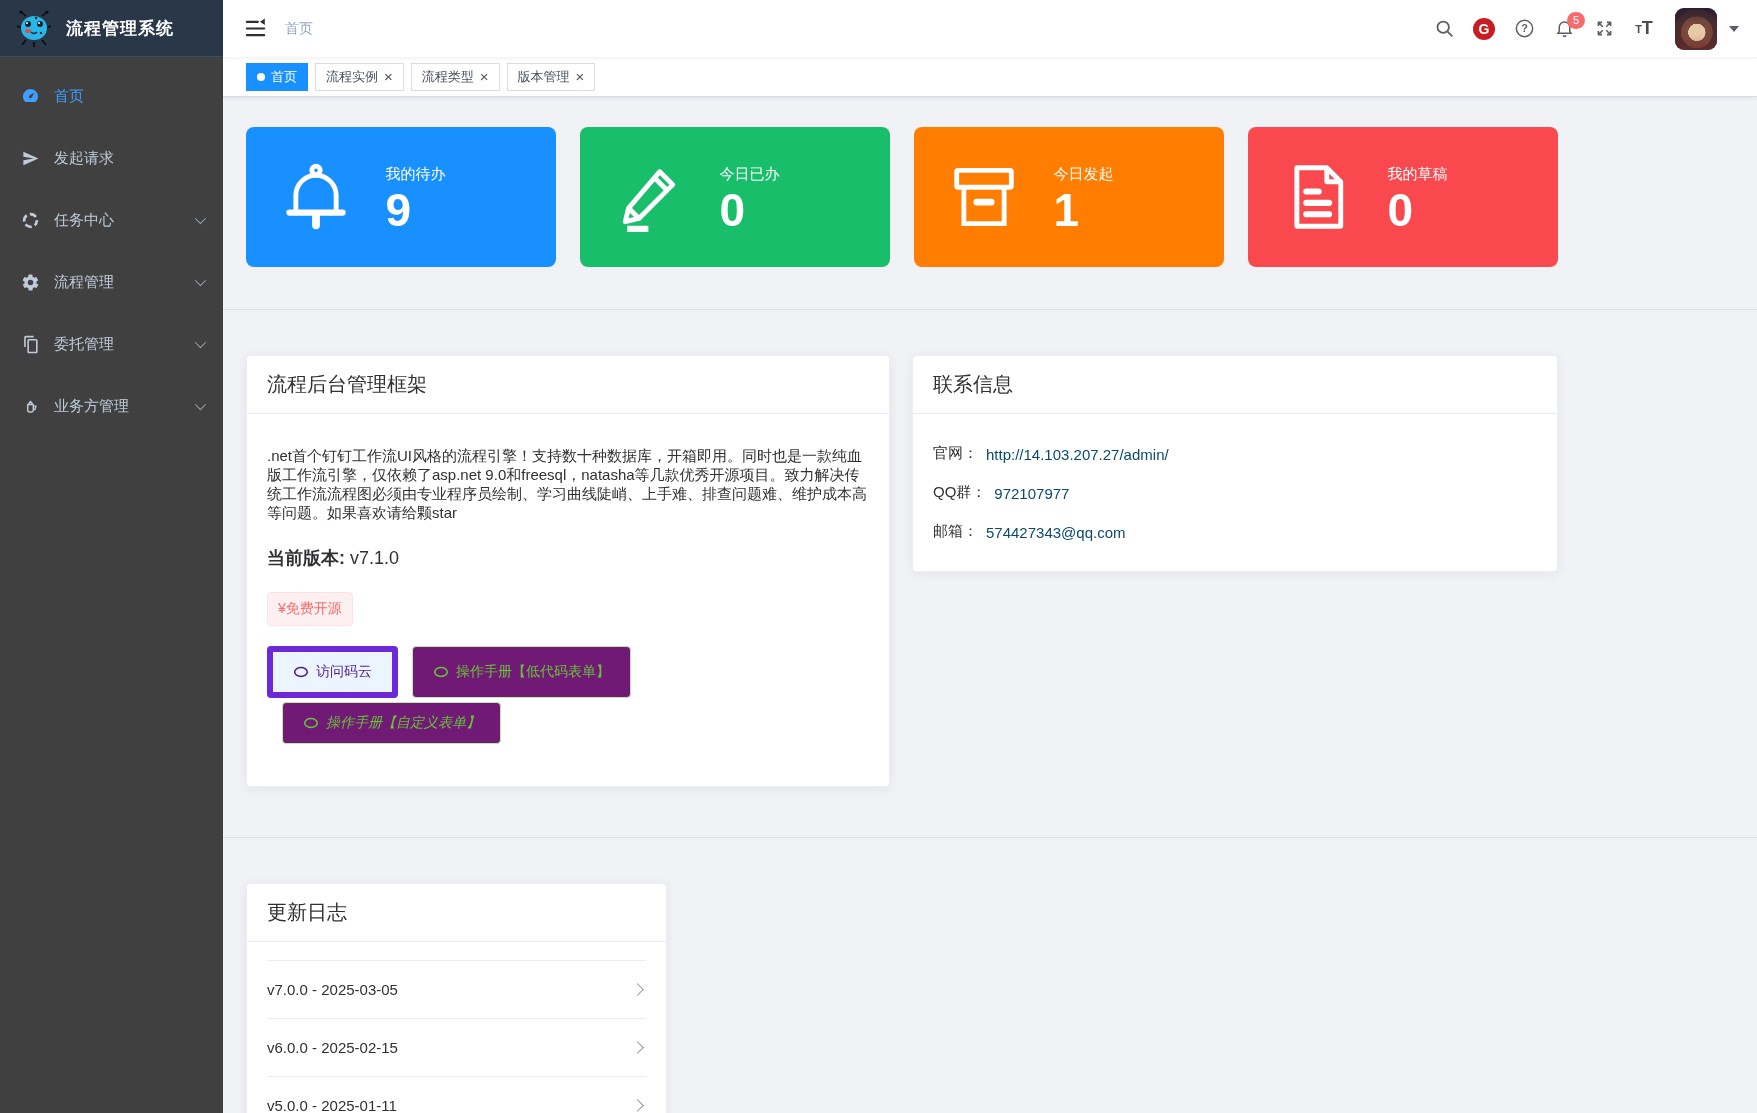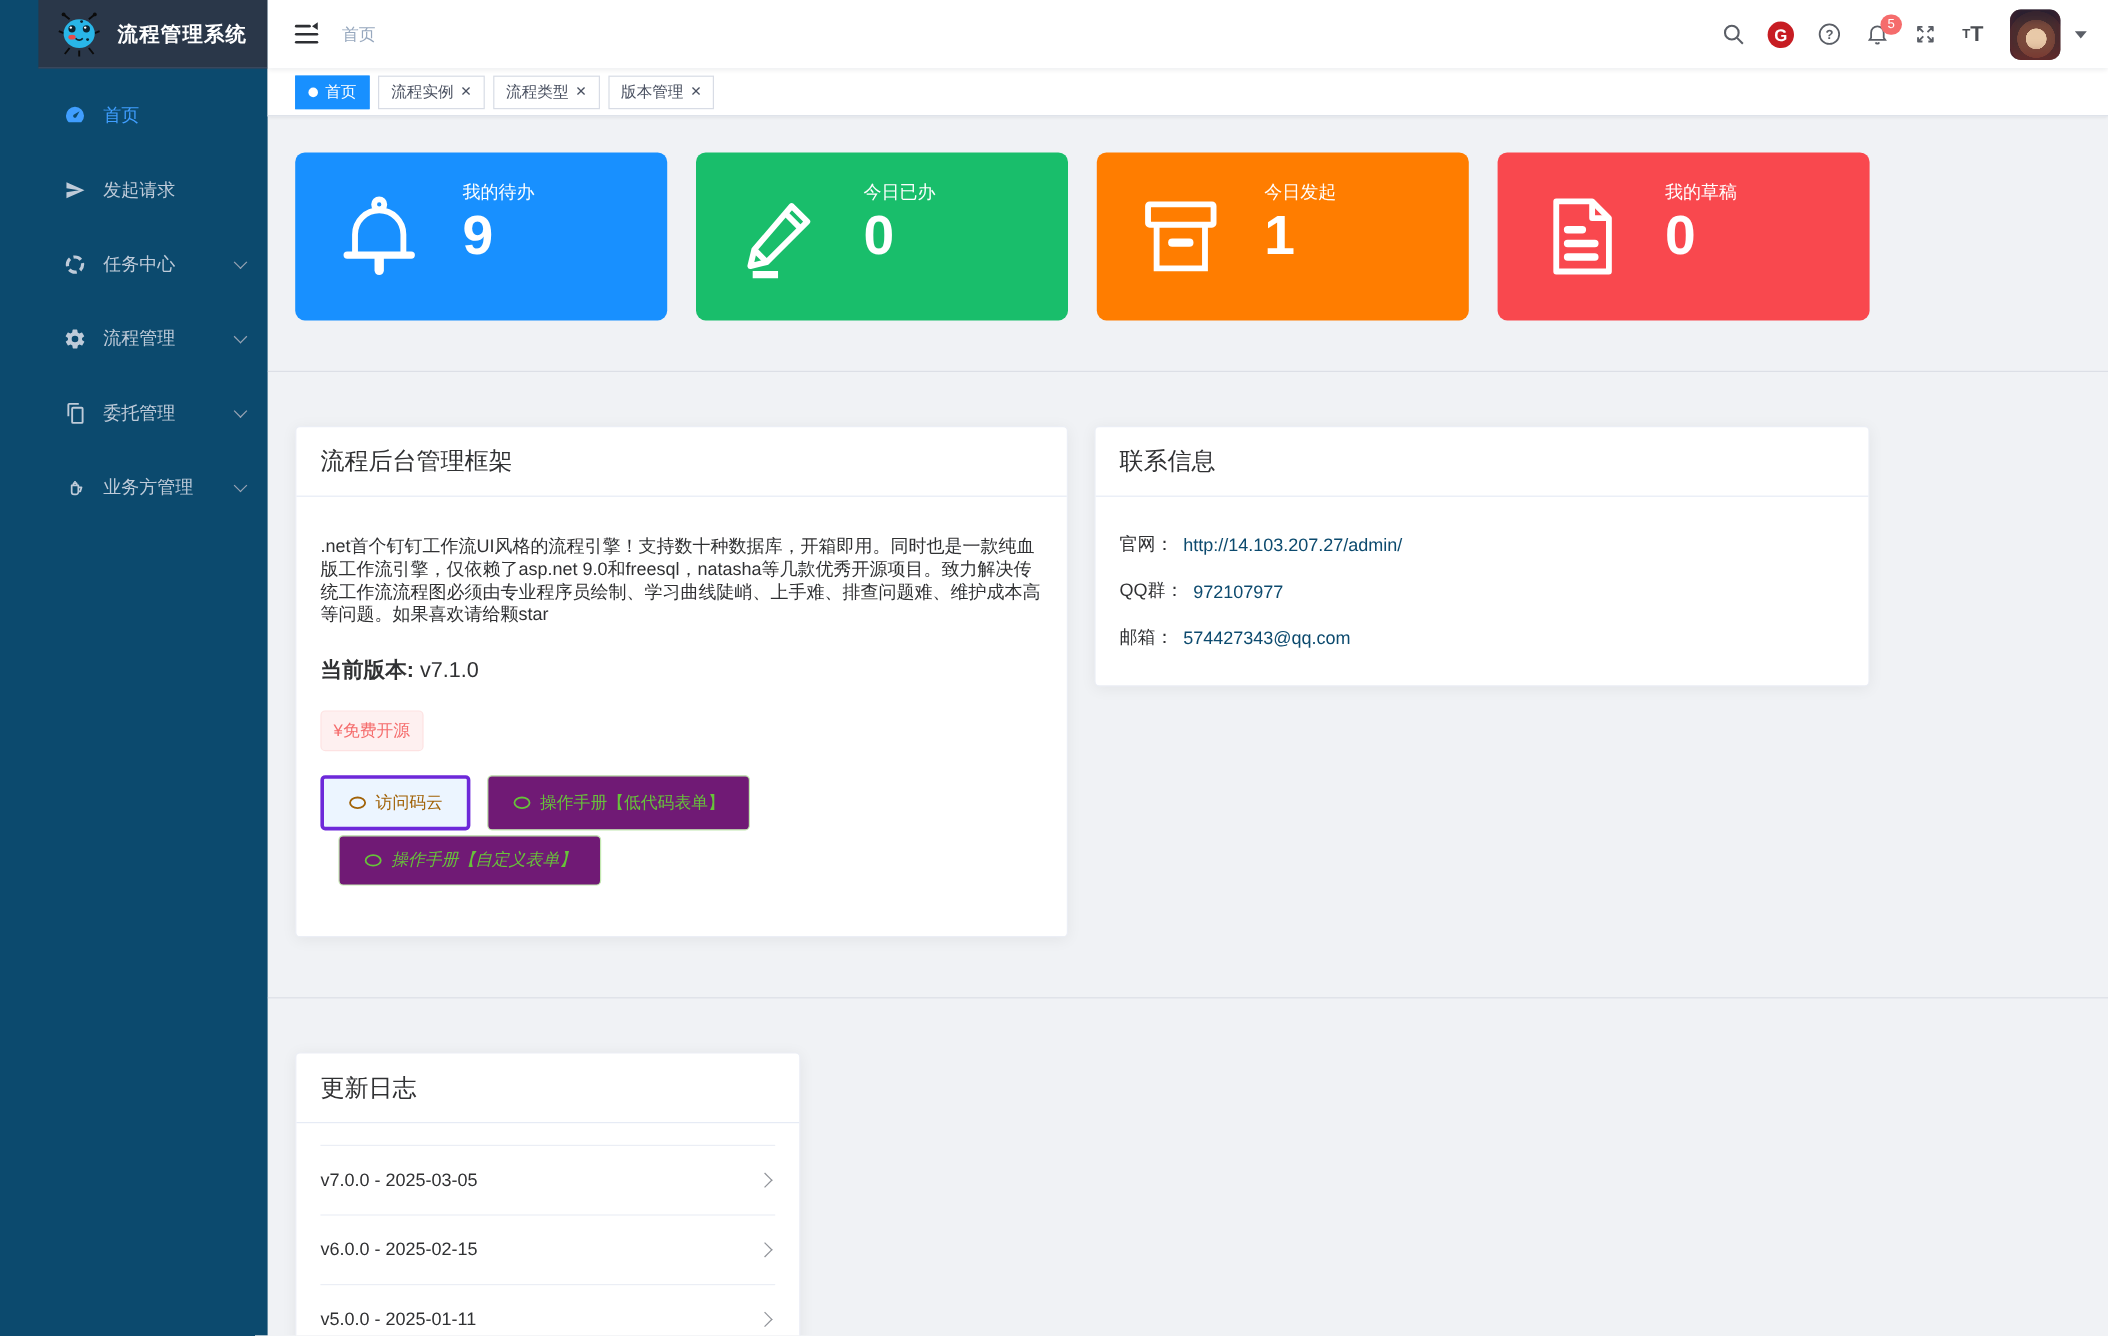--- a/index.html
+++ b/index.html
@@ -3,21 +3,21 @@
 <meta charset="utf-8">
 <style>
   * { margin:0; padding:0; box-sizing:border-box; }
   html,body { width:1757px; height:1113px; overflow:hidden;
     font-family:"Liberation Sans","DejaVu Sans",sans-serif; background:#f0f2f5; }
 
   
   .app { display:flex; width:100%; height:100%; }
 
   
-  .sidebar { width:223px; height:100%; background:#0c4a6e; flex:0 0 223px;padding-left:32px; }
+  .sidebar { width:223px; height:100%; background:#404040; flex:0 0 223px; }
   .logo-bar { height:57px; display:flex; align-items:center; gap:12px; padding:0 14px;
     background:#2a3749; border-bottom:1px solid #3d4d63; }
   .logo-img { width:40px; height:40px; flex:0 0 40px; }
   .logo-title { color:#fff; font-size:17px; font-weight:bold; letter-spacing:1px; }
   .menu { padding-top:8px; }
   .menu-item { height:62px; display:flex; align-items:center; padding:0 20px;
     color:#bfcbd9; font-size:15px; cursor:pointer; }
   .menu-item.active { color:#409eff; }
   .mi-icon { width:20px; height:20px; margin-right:14px; display:flex; align-items:center; justify-content:center; }
   .mi-icon svg { width:19px; height:19px; }
@@ -60,21 +60,21 @@
   .section { padding:30px 23px 42px; border-bottom:1px solid #dcdfe6; }
   .section.sec-info { padding:45px 23px 50px; }
   .section.sec-logs { padding:45px 23px 0; border-bottom:none; }
 
   
   .stats-row { display:flex; gap:24px; width:1312px; }
   .stat-card { width:310px; height:140px; border-radius:8px; color:#fff; display:flex; cursor:pointer; }
   .stat-icon { flex:0 0 45%; display:flex; align-items:center; justify-content:center; }
   .stat-icon svg { width:78px; height:84px; }
   .stat-text { flex:1; padding-top:24px; }
-  .stat-label { font-size:15px; }
+  .stat-label { font-size:15px;margin-top:14px; }
   .stat-value { font-size:46px; font-weight:bold; line-height:1.15; }
 
   
   .info-row { display:flex; gap:22px; width:1312px; align-items:flex-start; }
   .card { background:#fff; border-radius:4px; border:1px solid #ebeef5;
     box-shadow:0 2px 12px rgba(0,0,0,.06); }
   .card-header { padding:15px 20px; border-bottom:1px solid #e6ebf5; font-size:20px; color:#303133; }
   .card-body { padding:20px; }
   .intro-card { width:644px; }
   .contact-card { width:646px; }
@@ -83,21 +83,21 @@
   .version-line { margin-top:24px; font-size:18px; color:#303133; }
   .version-label { font-weight:bold; }
   .free-tag { display:inline-block; margin-top:22px; background:#fef0f0; border:1px solid #fde2e2;
     color:#f56c6c; font-size:14px; padding:7px 10px; border-radius:4px; }
   .btn-rows { margin-top:20px; padding-bottom:22px; }
   .btn-row { display:flex; gap:14px; }
   .btn-row.second { margin-top:4px; margin-left:15px;font-style:italic; }
   .el-btn { display:inline-flex; align-items:center; gap:7px; font-size:14px; padding:11px 20px;
     border-radius:4px; cursor:pointer; }
   .el-btn svg { width:16px; height:12px; }
-  .el-btn.primary { color:#a16207; background:#ecf5ff; border:3px solid #6d28d9; }
+  .el-btn.primary { color:#4c1d95; background:#ecf5ff; border:6px solid #6d28d9; }
   .el-btn.success { color:#67c23a; background:#701a75; border:1px solid #c2e7b0; }
 
   .contact-row { display:flex; gap:8px; font-size:15px; padding:10px 0; align-items:flex-end; }
   .contact-label { color:#303133; }
   .contact-value { color:#0c4a6e; }
 
   
   .changelog-card { width:421px; }
   .changelog-body { padding:18px 20px 0; }
   .log-item { height:58px; display:flex; align-items:center; justify-content:space-between;

